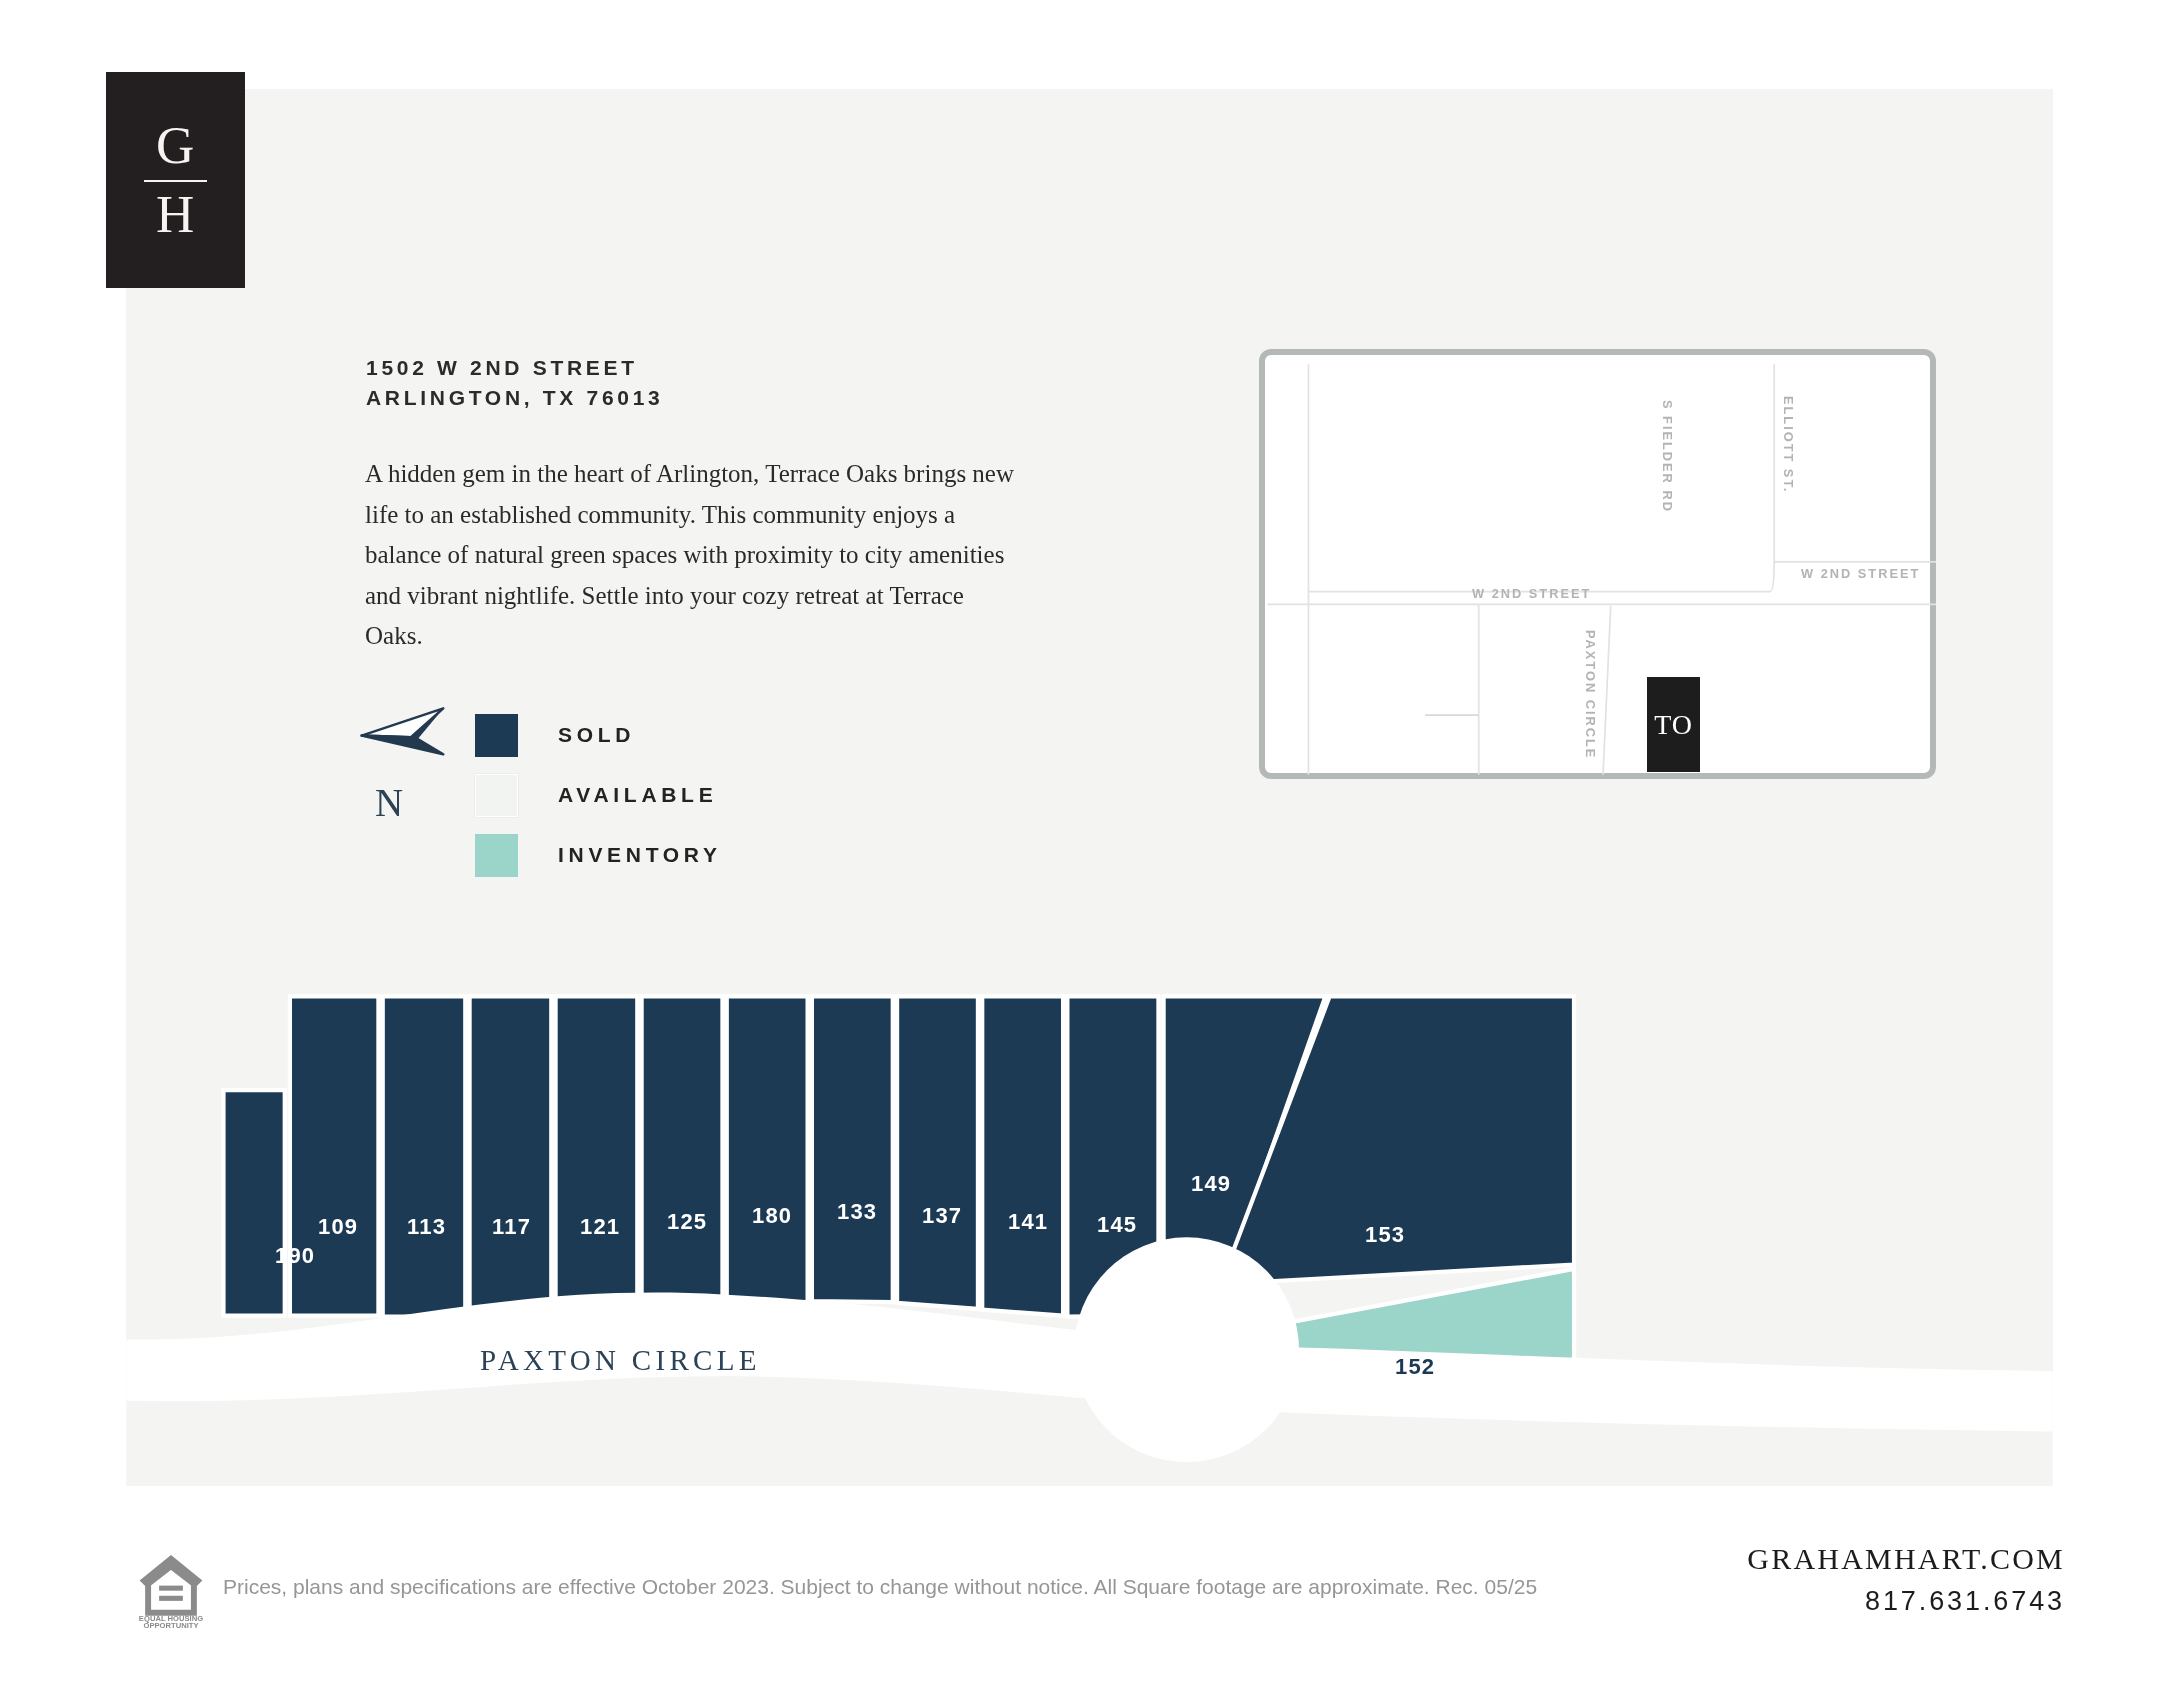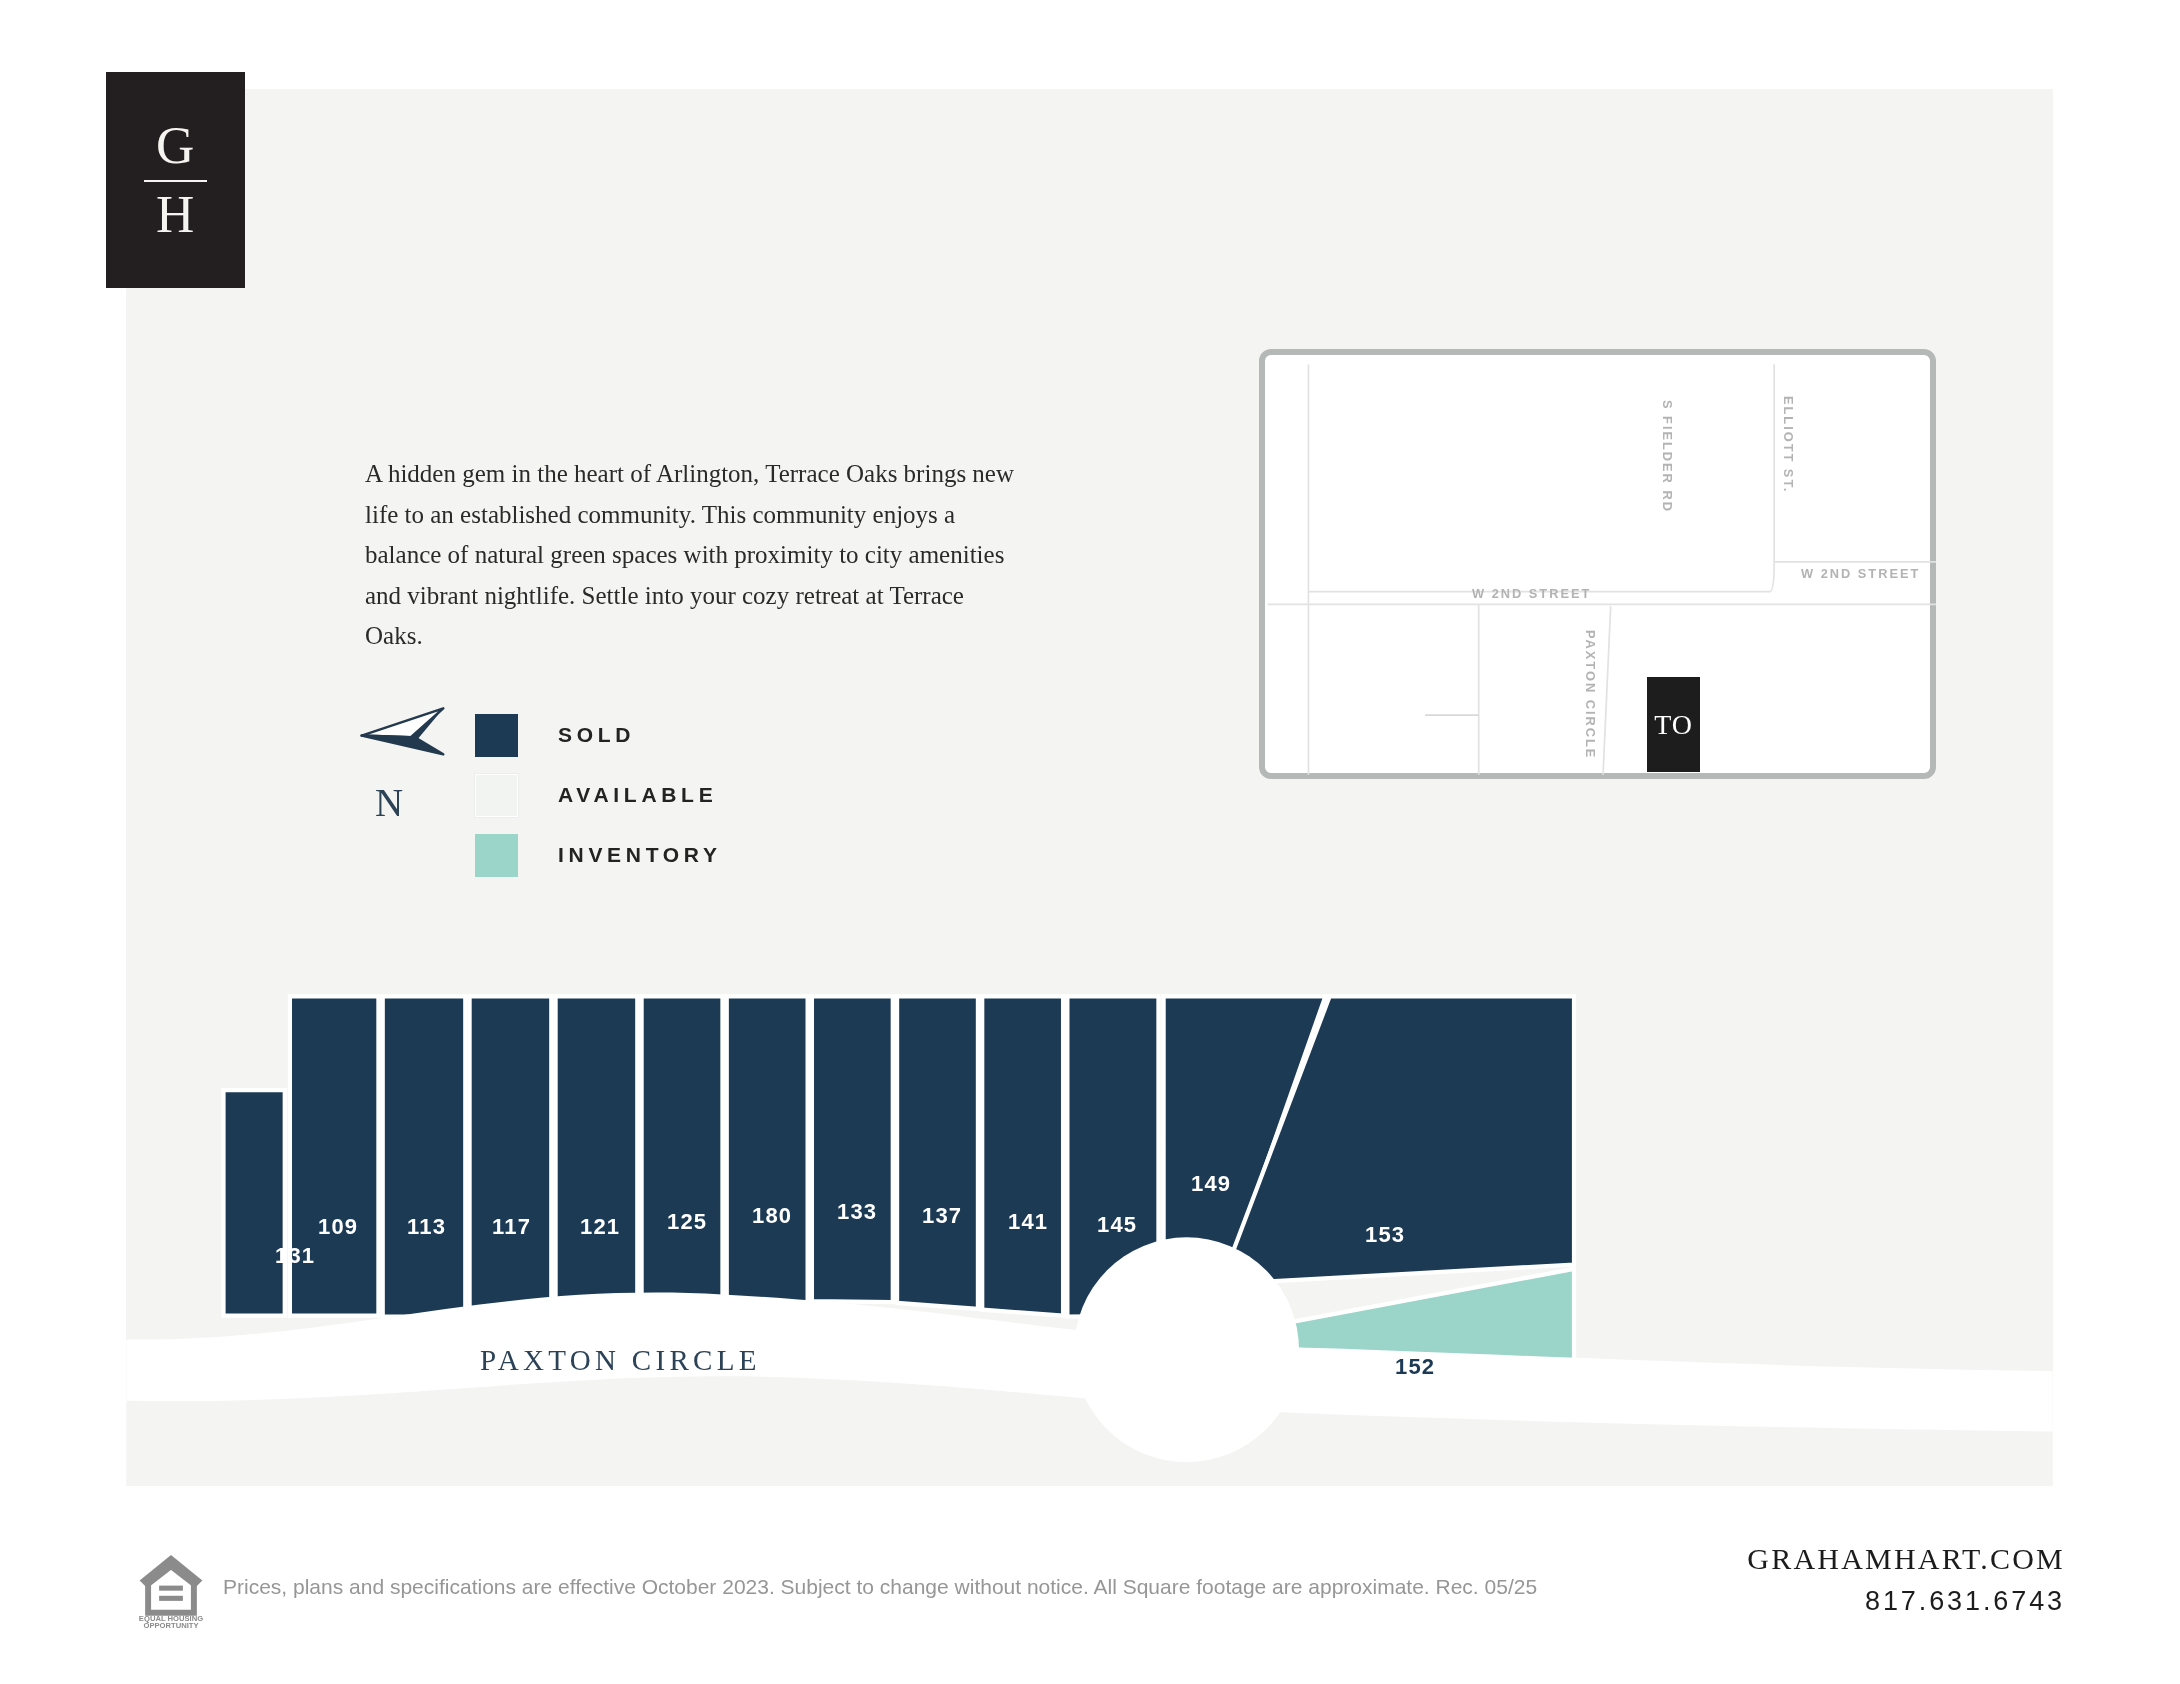--- a/index.html
+++ b/index.html
@@ -143,20 +143,24 @@
   <div class="panel"></div>
 
   <div class="logo-block">
     <div class="logo-stack">
       <div class="logo-g">G</div>
       <div class="logo-rule"></div>
       <div class="logo-h">H</div>
     </div>
   </div>
 
+  <div class="address">
+    <div>1502 W 2ND STREET</div>
+    <div>ARLINGTON, TX 76013</div>
+  </div>
   <div class="blurb">A hidden gem in the heart of Arlington, Terrace Oaks brings new life to an established community. This community enjoys a balance of natural green spaces with proximity to city amenities and vibrant nightlife. Settle into your cozy retreat at Terrace Oaks.</div>
 
   <div class="north">
     <svg width="94" height="68" viewBox="0 0 110 80">
       <path d="M100 4 L62 38 L100 58 L70 40 Z" fill="#23394e"></path>
       <path d="M100 4 L4 36 L62 38 Z" fill="#ffffff" stroke="#23394e" stroke-width="3" stroke-linejoin="round"></path>
       <path d="M4 36 L62 38 L70 40 L100 58 Z" fill="#23394e" stroke="#23394e" stroke-width="3" stroke-linejoin="round"></path>
     </svg>
     <div class="north-n">N</div>
   </div>
@@ -234,21 +238,21 @@
         <path d="M1700 385 V560 H1300 L1248 470 Z" fill="#9bd4c8"></path>
       </g>
 
       <path d="M0 468 C 260 470 420 400 700 415 C 980 430 1120 470 1400 478 C 1640 486 1900 500 2262 505 L2262 640 L0 640 Z" fill="#ffffff"></path>
 
       <path d="M0 540 C 300 545 500 505 760 512 C 1020 520 1160 548 1420 556 C 1700 566 1950 572 2262 576 L2262 640 L0 640 Z" fill="#f4f4f2"></path>
 
       <circle cx="1245" cy="480" r="132" fill="#ffffff"></circle>
     </svg>
 
-    <div class="lot-num" style="left:149px;top:302px;">131</div>
+    <div class="lot-num" style="left:149px;top:302px;">190</div>
     <div class="lot-num" style="left:192px;top:273px;">109</div>
     <div class="lot-num" style="left:281px;top:273px;">113</div>
     <div class="lot-num" style="left:366px;top:273px;">117</div>
     <div class="lot-num" style="left:454px;top:273px;">121</div>
     <div class="lot-num" style="left:541px;top:268px;">125</div>
     <div class="lot-num" style="left:626px;top:262px;">180</div>
     <div class="lot-num" style="left:711px;top:258px;">133</div>
     <div class="lot-num" style="left:796px;top:262px;">137</div>
     <div class="lot-num" style="left:882px;top:268px;">141</div>
     <div class="lot-num" style="left:971px;top:271px;">145</div>

